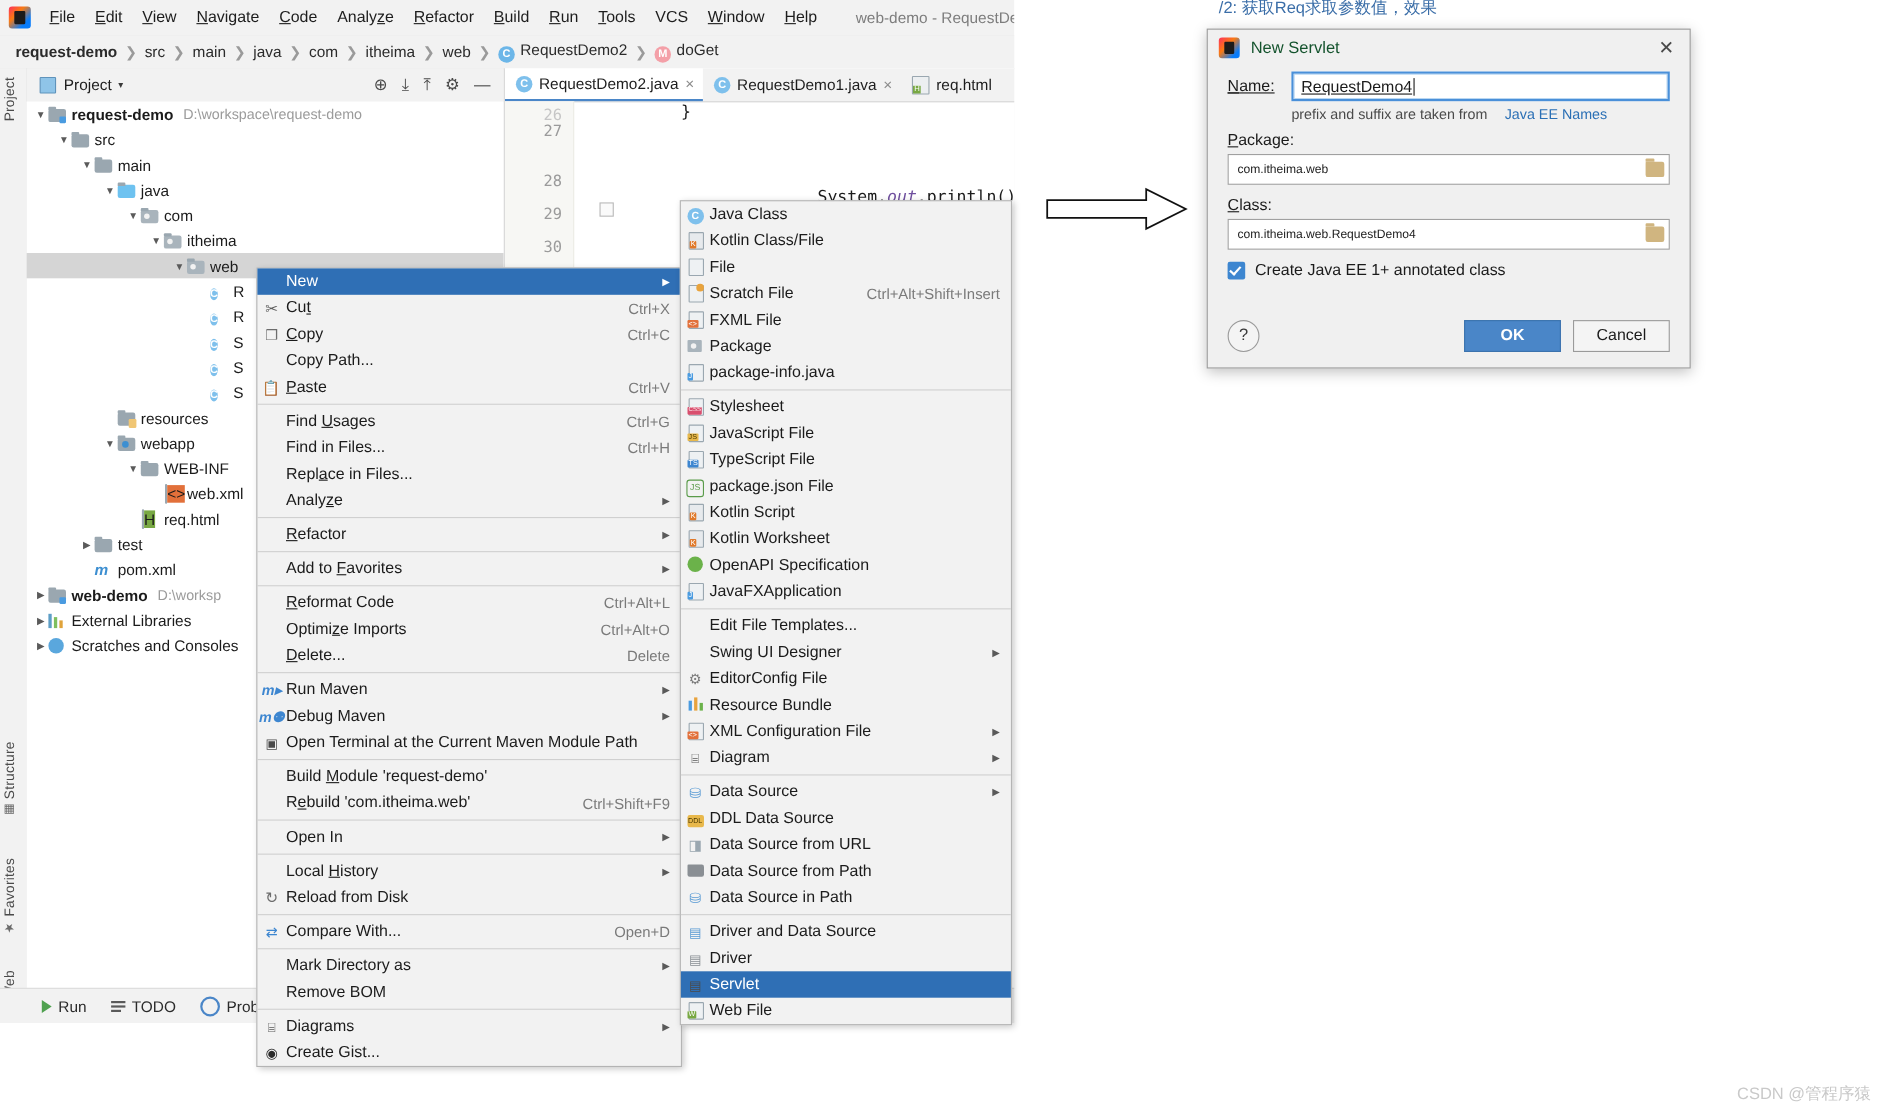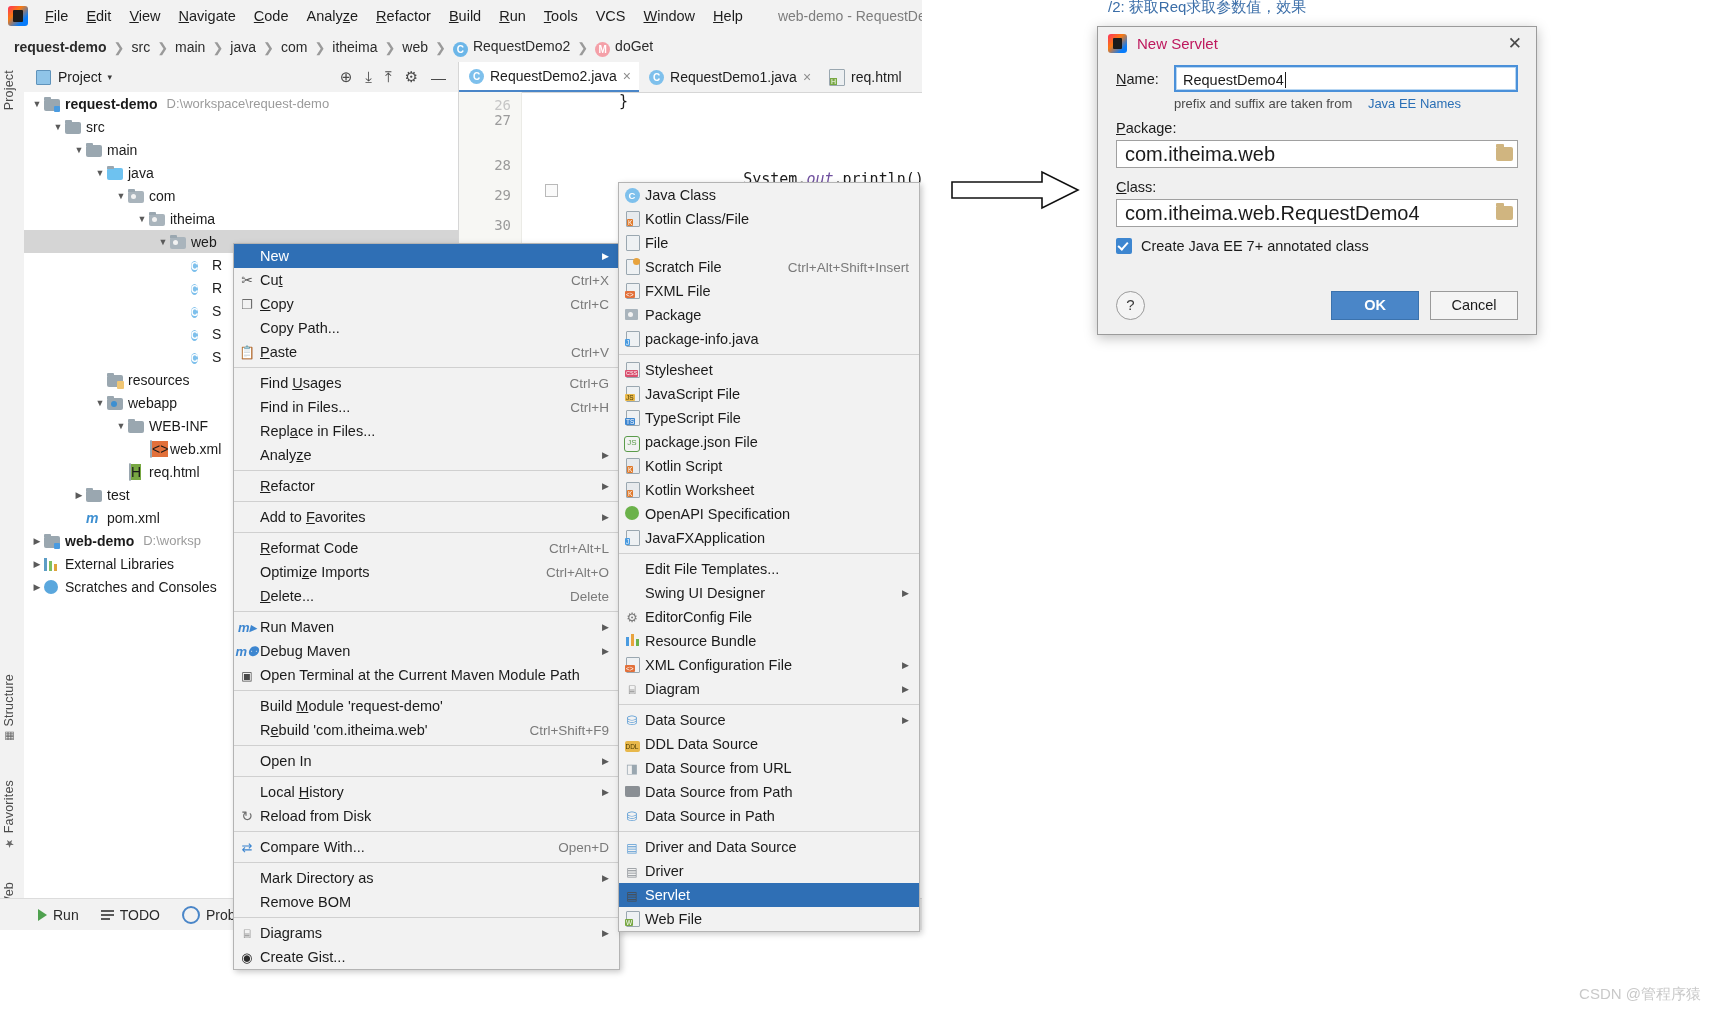--- a/index.html
+++ b/index.html
@@ -193,39 +193,39 @@
   
   .dialog{
     position:absolute;left:1097px;top:26px;width:438px;height:307px;
     background:#f0f0f0;border:1px solid #9b9b9b;
     box-shadow:0 3px 12px rgba(0,0,0,.25);z-index:60;
   }
   .dlg-title{height:32px;display:flex;align-items:center;padding:0 10px;}
   .dlg-ic{width:19px;height:19px;margin-right:10px;border-radius:3px;flex:none;
      background:linear-gradient(135deg,#fe315d 0%,#f97a12 40%,#087cfa 80%);position:relative;}
   .dlg-ic:after{content:"";position:absolute;left:5px;top:4px;width:9px;height:11px;background:#1b1b1b;border-radius:1px;}
-  .dlg-t{font-size:15px;color:#be185d;}
+  .dlg-t{font-size:15px;color:#14532d;}
   .dlg-x{margin-left:auto;font-size:17px;color:#4a4a4a;cursor:default;padding:0 4px;}
   .dlg-body{padding:6px 18px 0 18px;position:relative;}
-  .frow{display:flex;align-items:center;margin-bottom:2px;}
+  .frow{display:flex;align-items:center;margin-bottom:2px;text-decoration:underline;}
   .flabel{font-size:14.5px;color:#1b1b1b;white-space:nowrap;}
   .flabel u{text-decoration:underline;}
   .finput{
     flex:1;height:27px;background:#fff;border:1px solid #a0a0a0;
     font-size:14.5px;color:#1b1b1b;padding:0 7px;line-height:27px;
     box-sizing:border-box;position:relative;overflow:hidden;white-space:nowrap;
   }
   .finput.focus{border:2px solid #4a90d9;box-shadow:0 0 0 1px #b9d7f2 inset;}
   .caret{display:inline-block;width:1px;height:16px;background:#1b1b1b;vertical-align:-3px;margin-left:1px;}
   .hint{font-size:13px;color:#4a4a4a;margin:4px 0 9px 58px;white-space:nowrap;}
   .hint .lnk{color:#2a6fb5;margin-left:12px;}
   .fieldlabel{font-size:14.5px;color:#1b1b1b;margin-bottom:4px;}
   .combo{
     height:28px;background:#fff;border:1px solid #a0a0a0;display:flex;align-items:center;
-    padding:0 4px 0 8px;font-size:20px;color:#1b1b1b;margin-bottom:11px;box-sizing:border-box;
+    padding:0 4px 0 8px;font-size:11px;color:#1b1b1b;margin-bottom:11px;box-sizing:border-box;
   }
   .combo .cv{flex:1;white-space:nowrap;overflow:hidden;}
   .cfold{width:17px;height:14px;flex:none;background:#c8a96a;border-radius:1px 2px 2px 2px;position:relative;opacity:.85;}
   .cfold:before{content:"";position:absolute;left:0;top:-3px;width:8px;height:3px;background:#c8a96a;border-radius:1px 1px 0 0;}
   .chkrow{display:flex;align-items:center;gap:9px;margin-top:2px;}
   .chk{width:16px;height:16px;background:#3d86d0;border-radius:2px;position:relative;flex:none;}
   .chk:after{content:"";position:absolute;left:4px;top:2px;width:4px;height:8px;border:solid #fff;border-width:0 2px 2px 0;transform:rotate(42deg);}
   .chktx{font-size:14.5px;color:#1b1b1b;}
   .dlg-foot{position:absolute;left:0;bottom:0;width:100%;height:58px;display:flex;align-items:center;padding:0 18px;box-sizing:border-box;}
   .helpbtn{width:27px;height:27px;border-radius:50%;border:1px solid #9a9a9a;background:#f4f4f4;
@@ -817,21 +817,21 @@
     </div>
 
     <div class="fieldlabel"><u>C</u>lass:</div>
     <div class="combo">
       <span class="cv">com.itheima.web.RequestDemo4</span>
       <span class="cfold"></span>
     </div>
 
     <div class="chkrow">
       <span class="chk"></span>
-      <span class="chktx">Create Java EE 7+ annotated class</span>
+      <span class="chktx">Create Java EE 1+ annotated class</span>
     </div>
   </div>
 
   <div class="dlg-foot">
     <div class="helpbtn">?</div>
     <div class="btns">
       <div class="btn primary">OK</div>
       <div class="btn">Cancel</div>
     </div>
   </div>

